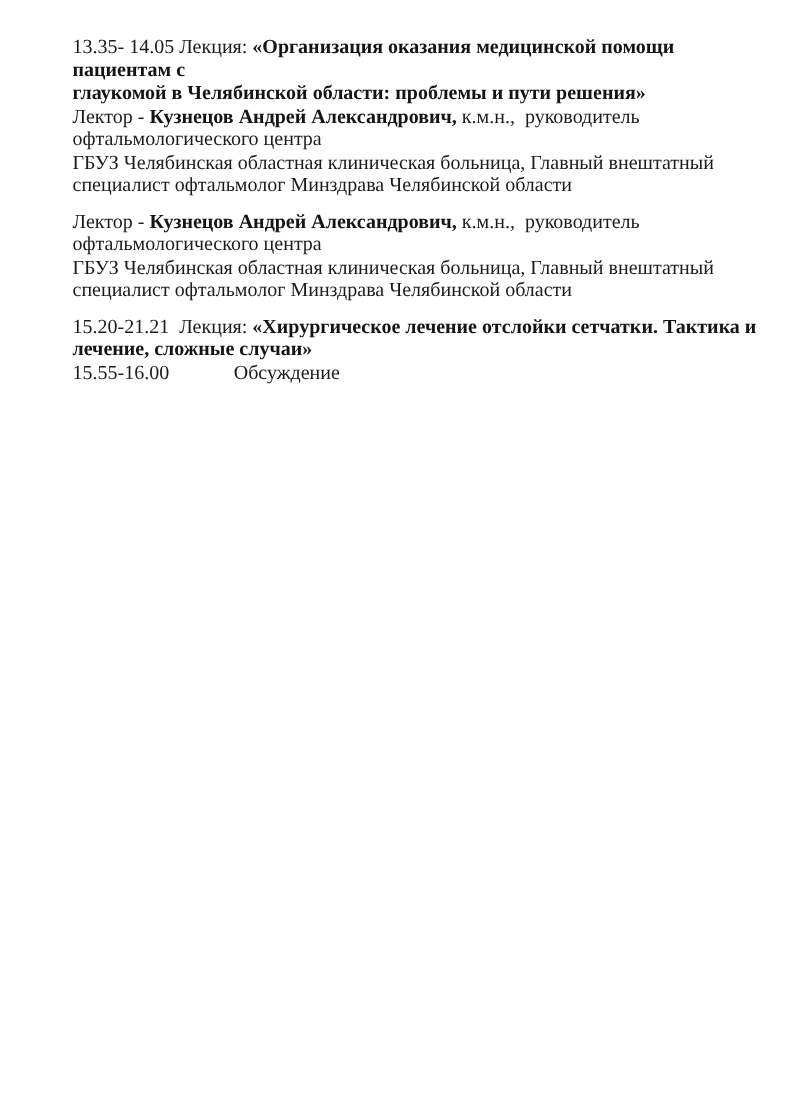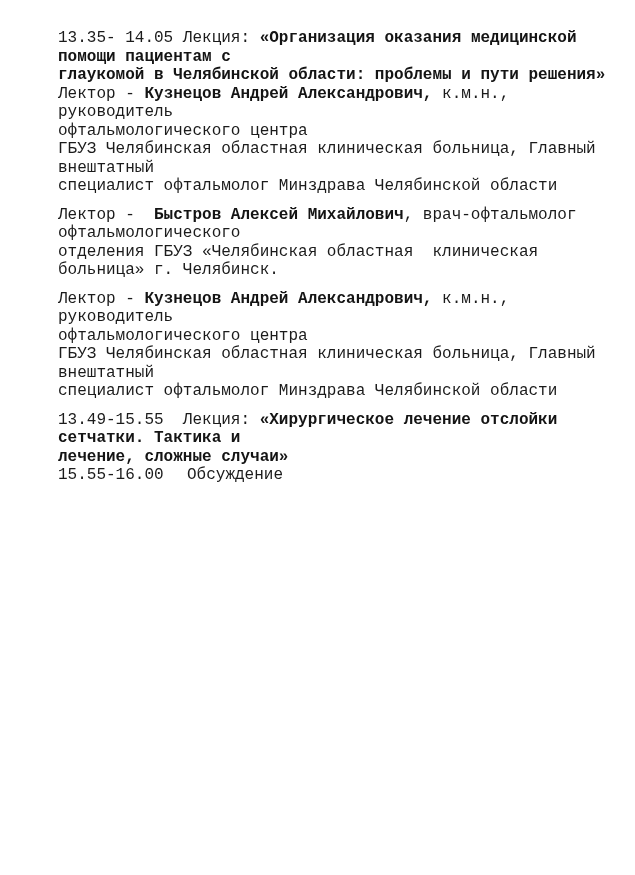--- a/index.html
+++ b/index.html
@@ -1,15 +1,15 @@
 <!DOCTYPE html>
 <html><head>
 <meta charset="utf-8">
 <style>
-  * { margin: 0; padding: 0; box-sizing: border-box; font-family: Liberation Mono, monospace; }
+  * { margin: 0; padding: 0; box-sizing: border-box; }
   html, body { width: 635px; height: 875px; background: #ffffff; }
   body {
     font-family: "Liberation Serif", "DejaVu Serif", serif;
     font-size: 16px;
     line-height: 18.5px;
     color: #1b1b1b;
   }
   .page-content {
     padding: 29px 15px 0 58px;
     width: 633px;
@@ -30,30 +30,28 @@
   <div class="session-block">
     <p class="para"><span>13.35- 14.05</span><span> Лекция: </span><span class="b">«Организация оказания медицинской помощи пациентам с
 глаукомой в Челябинской области: проблемы и пути решения»</span></p>
     <p class="para"><span>Лектор - </span><span class="b">Кузнецов Андрей Александрович,</span><span> к.м.н.,  руководитель
 офтальмологического центра</span></p>
     <p class="para">ГБУЗ Челябинская областная клиническая больница, Главный внештатный
 специалист офтальмолог Минздрава Челябинской области</p>
   </div>
 
   <div class="session-block">
-    <p class="para"><span>Лектор -  </span><span class="b">Быстров Алексей Михайлович</span><span>, врач-офтальмолог офтальмологического
-отделения ГБУЗ «Челябинская областная  клиническая больница» г. Челябинск.</span></p>
   </div>
 
   <div class="session-block">
     <p class="para"><span>Лектор - </span><span class="b">Кузнецов Андрей Александрович,</span><span> к.м.н.,  руководитель
 офтальмологического центра</span></p>
     <p class="para">ГБУЗ Челябинская областная клиническая больница, Главный внештатный
 специалист офтальмолог Минздрава Челябинской области</p>
   </div>
 
   <div class="session-block">
-    <p class="para"><span>13.49-15.55</span><span>  Лекция: </span><span class="b">«Хирургическое лечение отслойки сетчатки. Тактика и
+    <p class="para"><span>15.20-21.21</span><span>  Лекция: </span><span class="b">«Хирургическое лечение отслойки сетчатки. Тактика и
 лечение, сложные случаи»</span></p>
     <p class="para"><span class="disc-time tab-wide">15.55-16.00</span><span>Обсуждение</span></p>
   </div>
 
 </div>
 
 </body></html>

